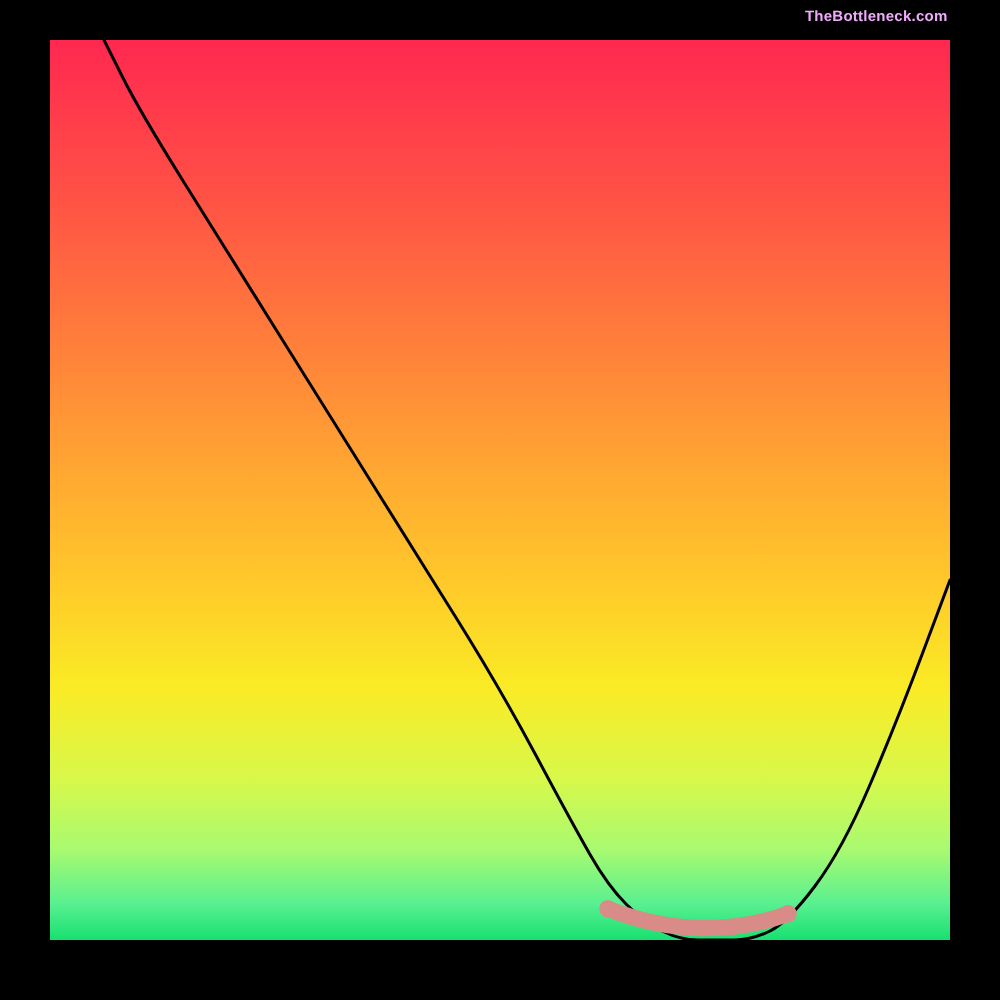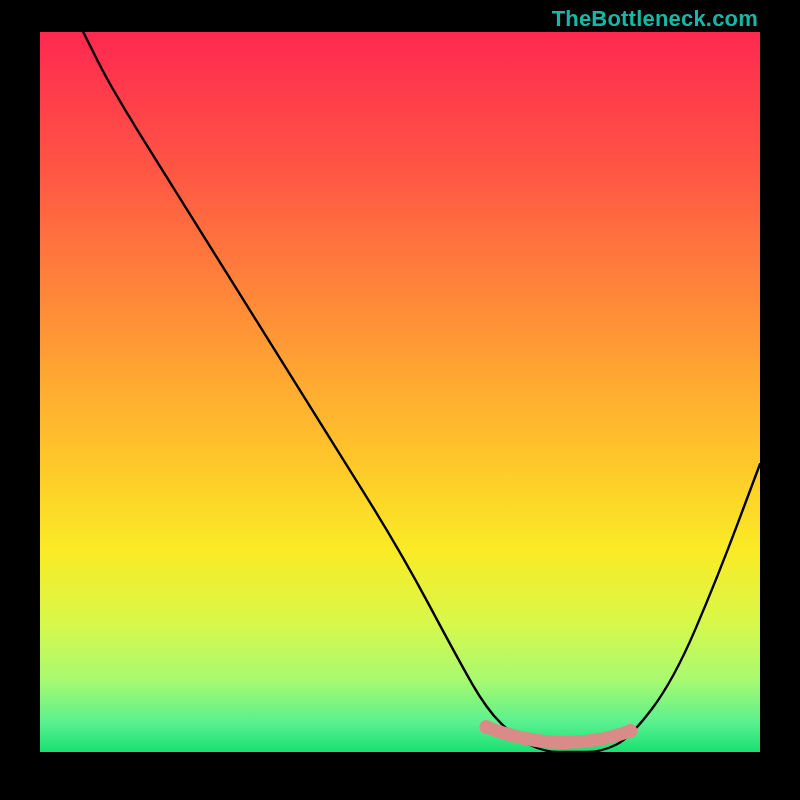--- a/index.html
+++ b/index.html
@@ -51,23 +51,23 @@
     left: 0;
     top: 0;
     width: 720px;
     height: 720px;
   }
   .watermark {
     position: absolute;
     top: 6px;
     right: 42px;
     font-family: Arial, Helvetica, sans-serif;
-    font-size: 22px;
+    font-size: 12px;
     font-weight: bold;
-    color: #14b8a6;
+    color: #f0abfc;
     letter-spacing: 0.2px;
   }
 </style>
 </head>
 <body>
 
 <div class="watermark">TheBottleneck.com</div>
 
 <div class="frame">
 

